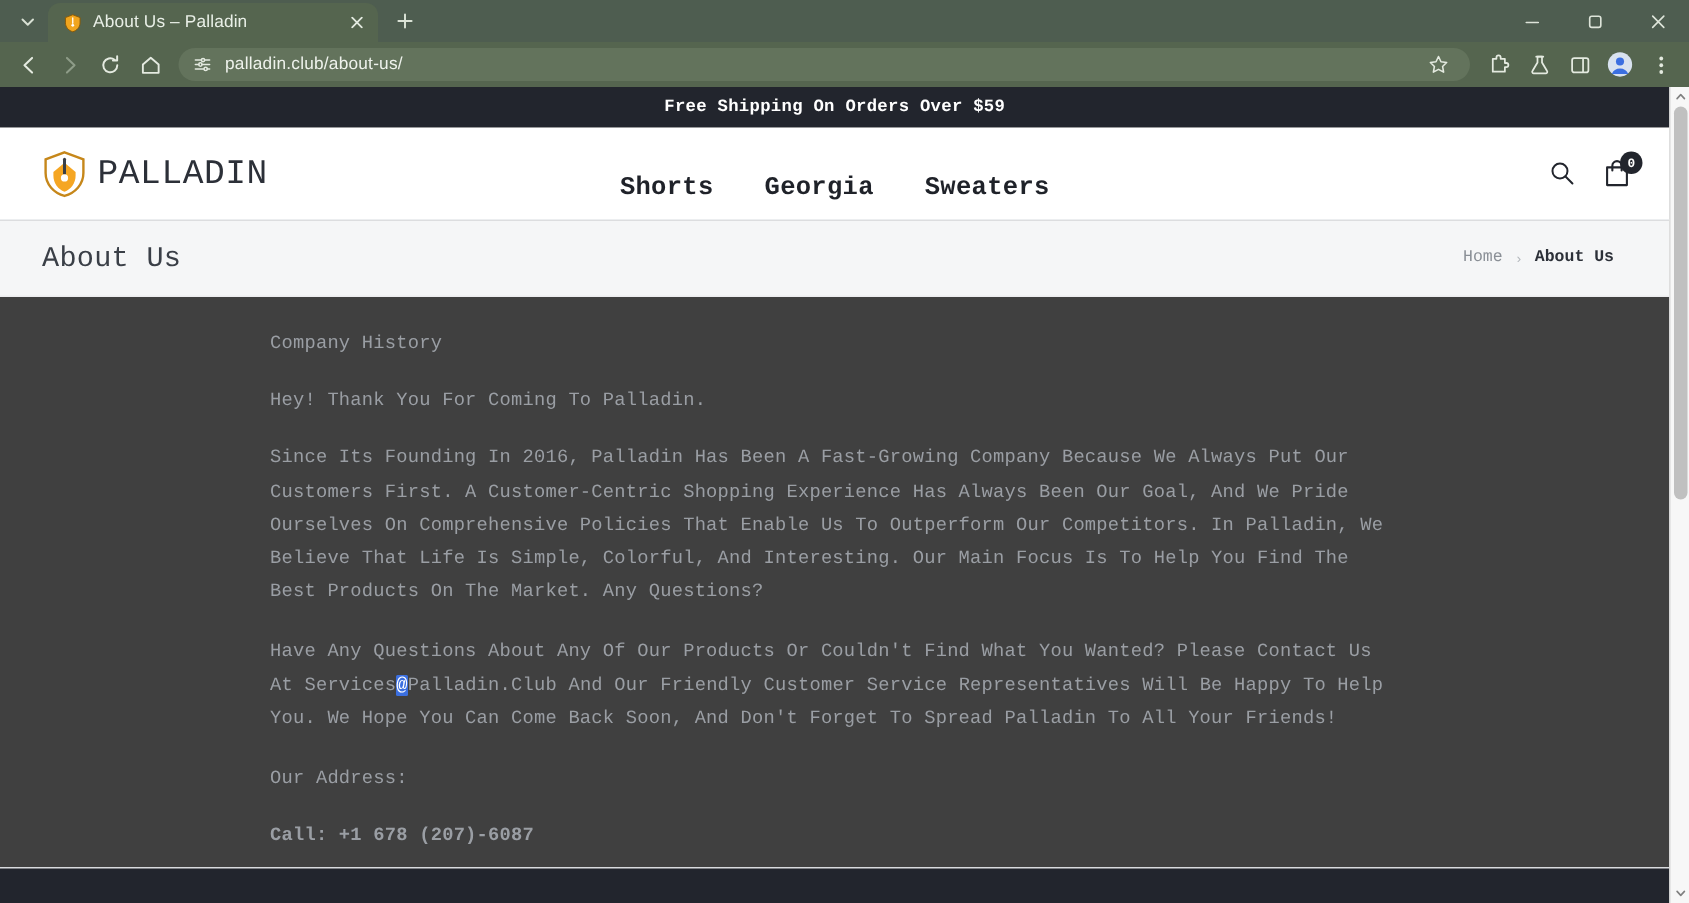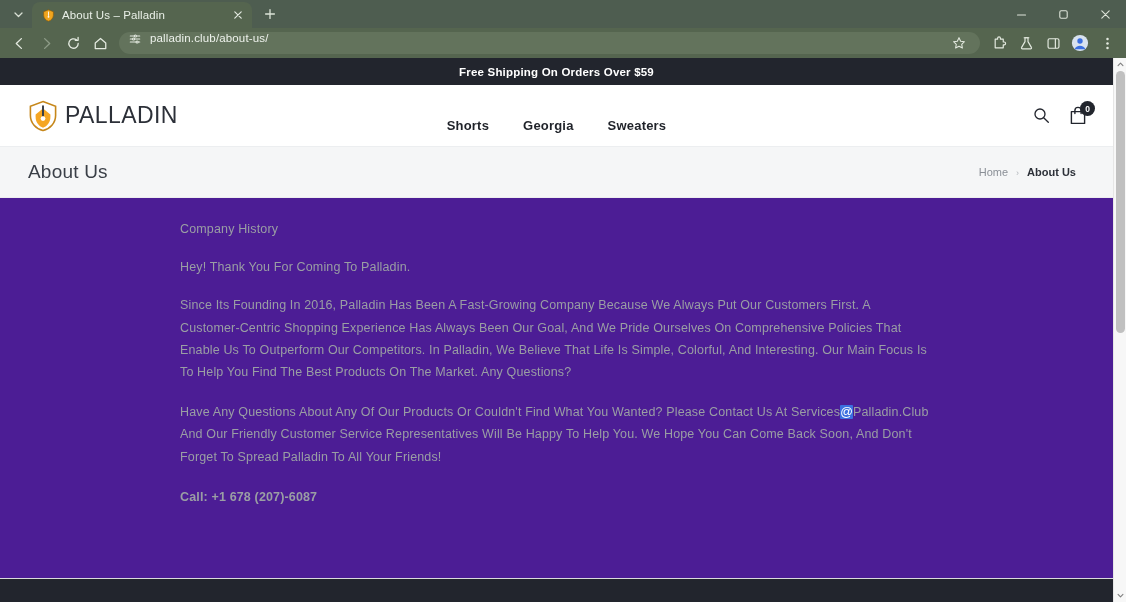--- a/index.html
+++ b/index.html
@@ -112,20 +112,21 @@
     border-radius: 13px;
     cursor: pointer;
     flex: 0 0 26px;
   }
   .omnibox {
     flex: 1 1 auto;
     height: 22px;
     background: #63735c;
     border-radius: 11px;
     display: flex;
+    align-items: center;
     padding: 0 8px 0 9px;
     margin: 0 5px 0 5px;
     gap: 8px;
     cursor: text;
     min-width: 0;
   }
   .omnibox-url {
     font-size: 11.5px;
     color: #eef2ec;
     white-space: nowrap;
@@ -144,22 +145,23 @@
   .viewport {
     flex: 1 1 auto;
     position: relative;
     background: #ffffff;
     overflow: hidden;
   }
   .page {
     position: absolute;
     inset: 0;
     right: 13px;
-    background: #4c1d95;
+    background: #404040;
     overflow: hidden;
+    font-family: Liberation Mono, monospace;
   }
 
   
   .announce {
     height: 27px;
     background: #22252d;
     color: #ffffff;
     display: flex;
     align-items: center;
     justify-content: center;
@@ -192,21 +194,21 @@
     letter-spacing: .4px;
   }
   .nav {
     position: absolute;
     left: 50%;
     transform: translateX(-50%);
     display: flex;
     gap: 34px;
   }
   .nav a {
-    font-size: 13px;
+    font-size: 17px;
     color: #1f2229;
     text-decoration: none;
     font-weight: 600;
     letter-spacing: .2px;
     cursor: pointer;
     margin-top: 20px;
   }
   .header-actions {
     margin-left: auto;
     display: flex;
@@ -513,20 +515,21 @@
       <div class="content">
 
         <p class="tight">Company History</p>
 
         <p class="tight">Hey! Thank You For Coming To Palladin.</p>
 
         <p>Since Its Founding In 2016, Palladin Has Been A Fast-Growing Company Because We Always Put Our Customers First. A Customer-Centric Shopping Experience Has Always Been Our Goal, And We Pride Ourselves On Comprehensive Policies That Enable Us To Outperform Our Competitors. In Palladin, We Believe That Life Is Simple, Colorful, And Interesting. Our Main Focus Is To Help You Find The Best Products On The Market. Any Questions?</p>
 
         <p><span>Have Any Questions About Any Of Our Products Or Couldn't Find What You Wanted? Please Contact Us At Services</span><span class="sel">@</span><span>Palladin.Club And Our Friendly Customer Service Representatives Will Be Happy To Help You. We Hope You Can Come Back Soon, And Don't Forget To Spread Palladin To All Your Friends!</span></p>
 
+        <p class="tight">Our Address:</p>
 
         <p class="addr-line">Call: +1 678 (207)-6087</p>
 
       </div>
 
       <div class="footer"></div>
     </div>
 
     <div class="scrollbar">
       <div class="sb-arrow">

